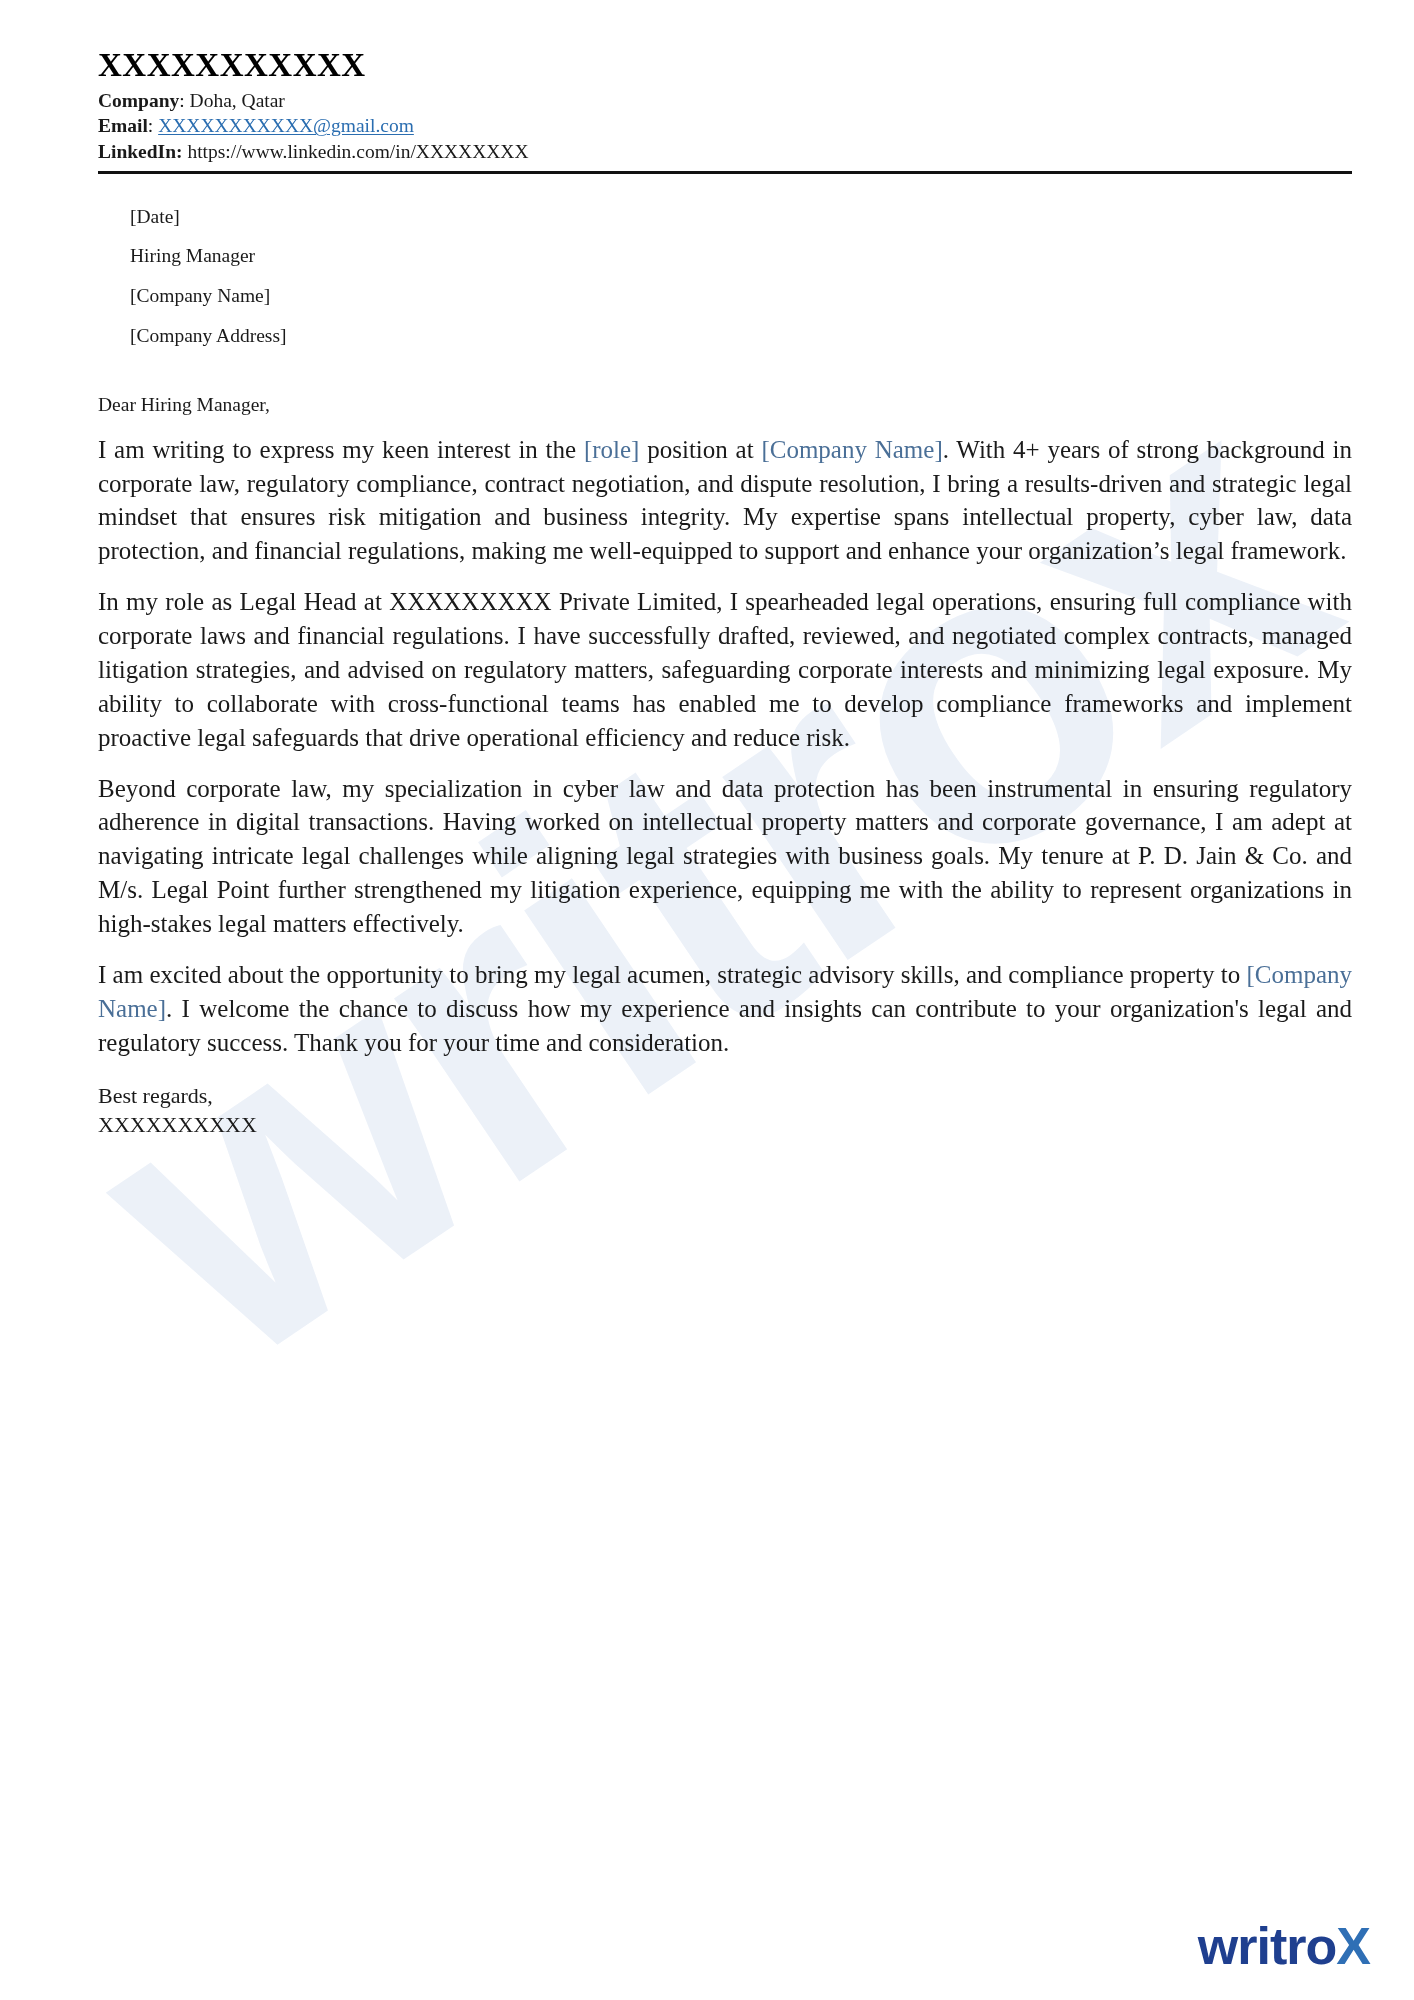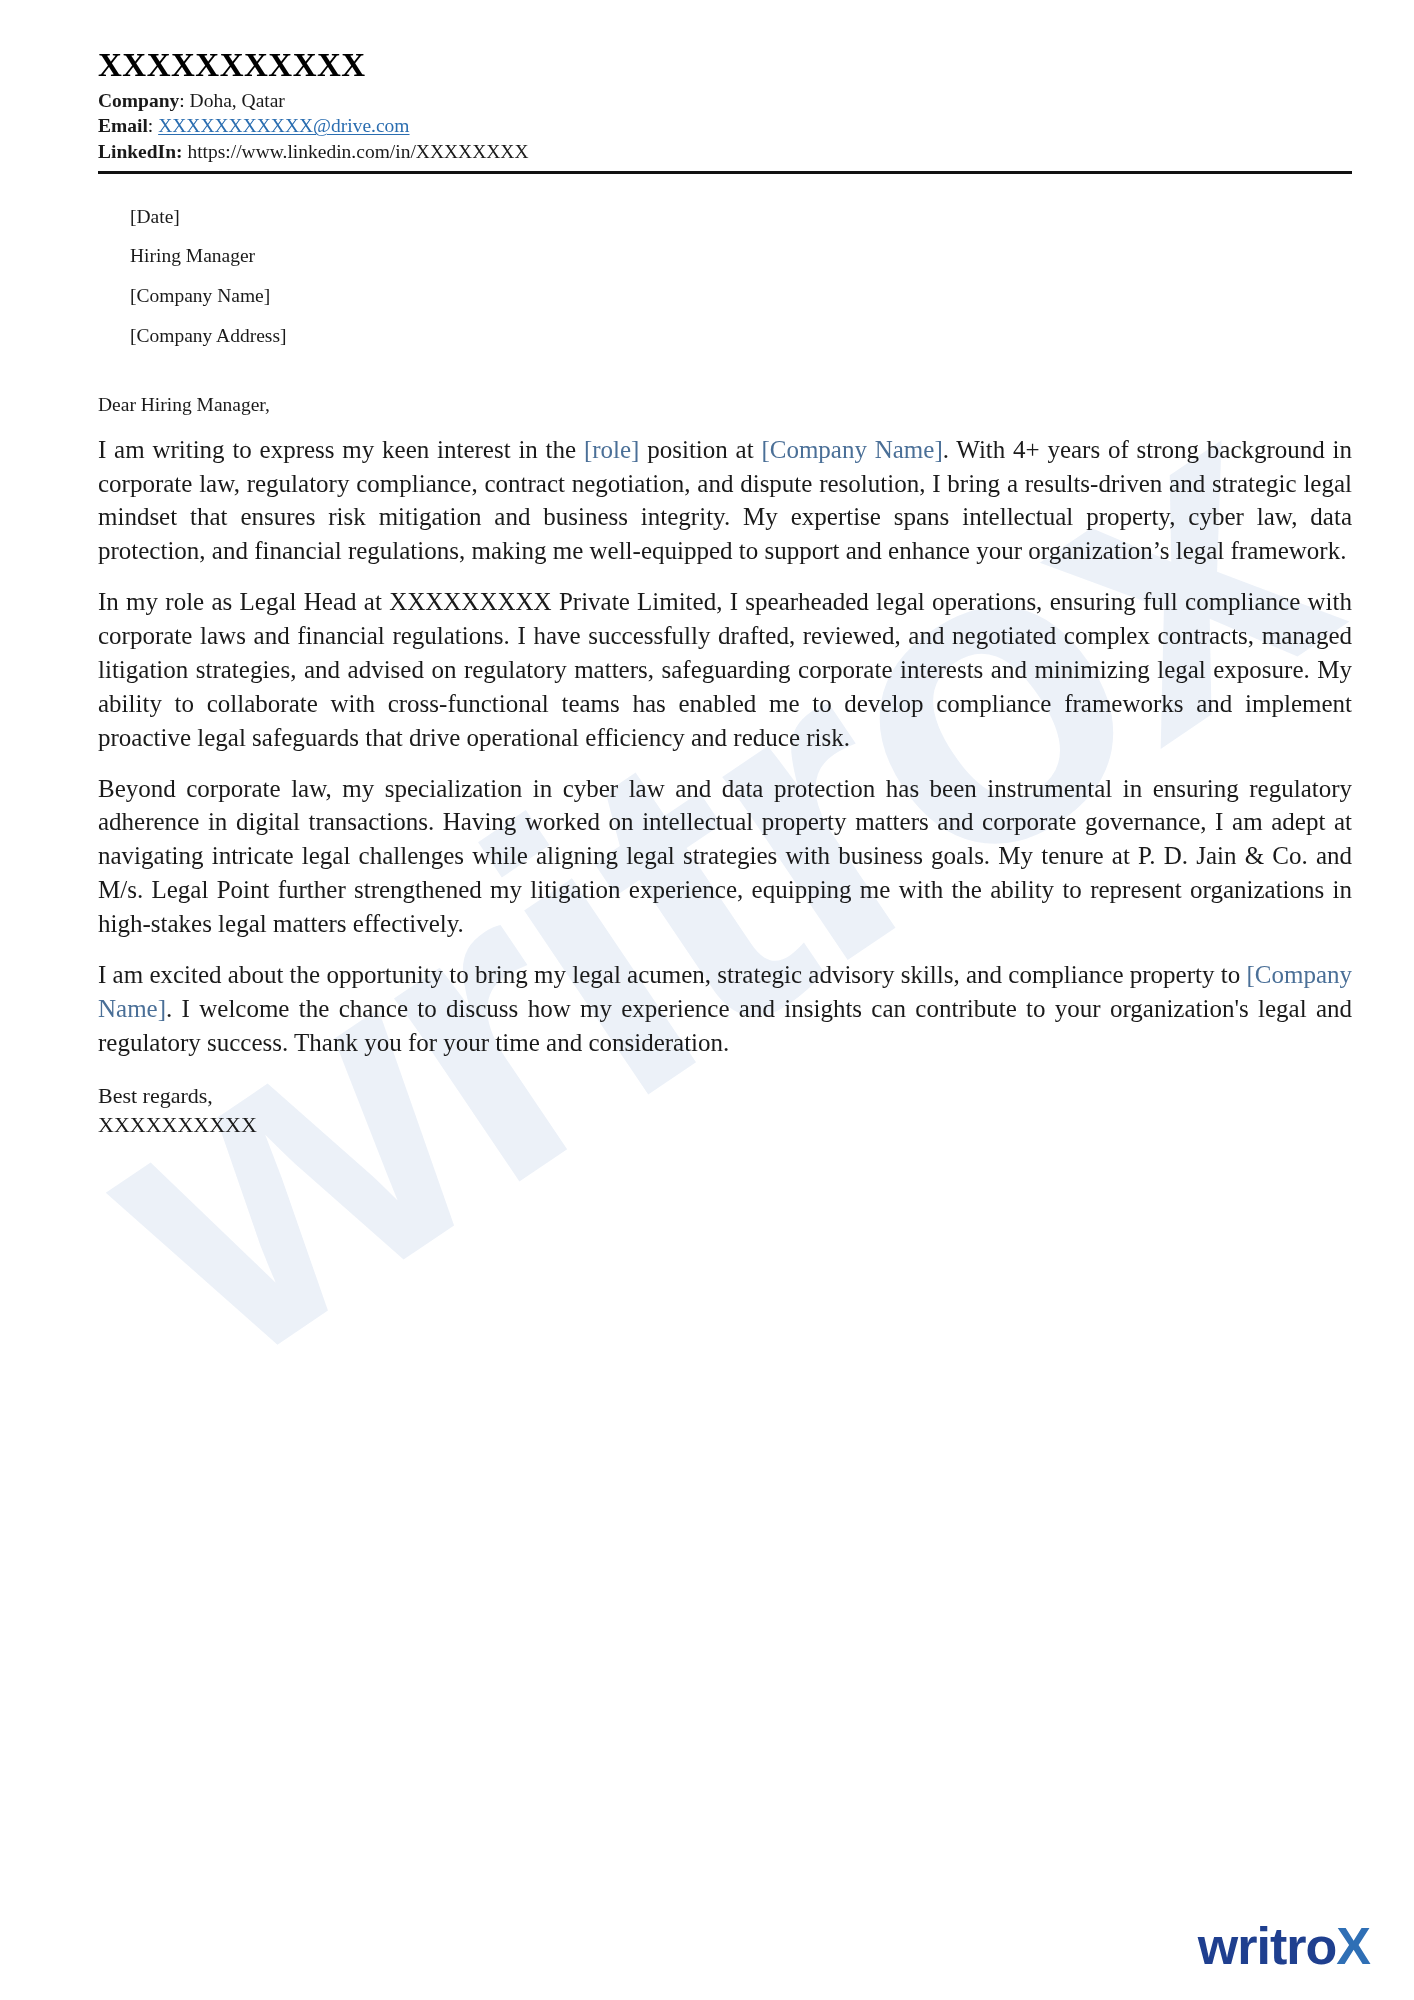--- a/index.html
+++ b/index.html
@@ -145,21 +145,21 @@
 
     <div class="letterhead">
       <div class="cand-name">XXXXXXXXXXX</div>
 
       <div class="contact-line">
         <span class="lbl">Company</span><span>: Doha, Qatar</span>
       </div>
 
 
       <div class="contact-line">
-        <span class="lbl">Email</span><span>: </span><a class="email-link" href="#">XXXXXXXXXXX@drive.com</a>
+        <span class="lbl">Email</span><span>: </span><a class="email-link" href="#">XXXXXXXXXXX@gmail.com</a>
       </div>
 
       <div class="contact-line">
         <span class="lbl">LinkedIn:</span><span> https://www.linkedin.com/in/XXXXXXXX</span>
       </div>
 
       <div class="rule"></div>
     </div>
 
     <div class="addr-block">

